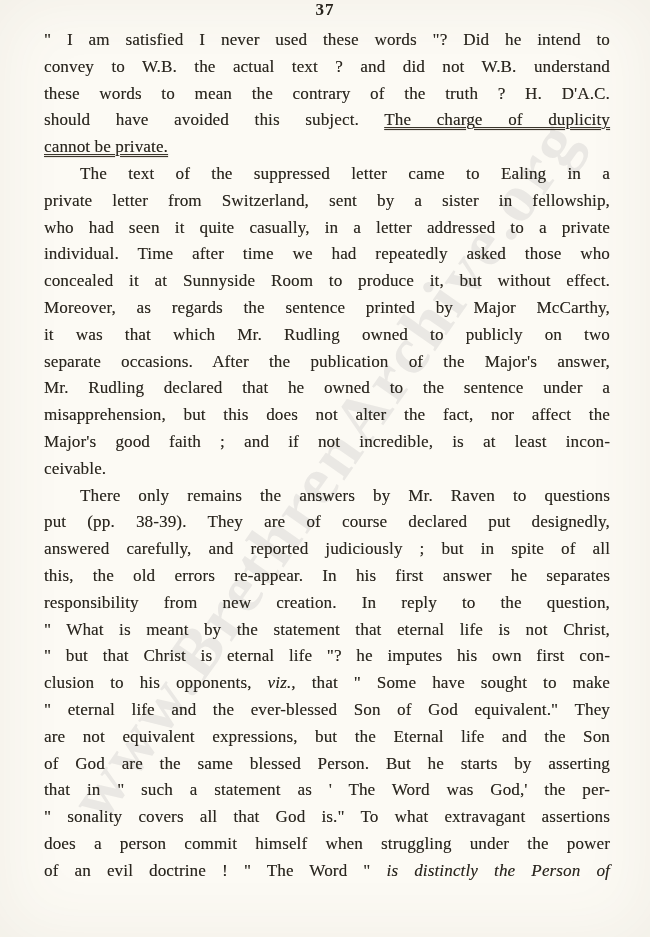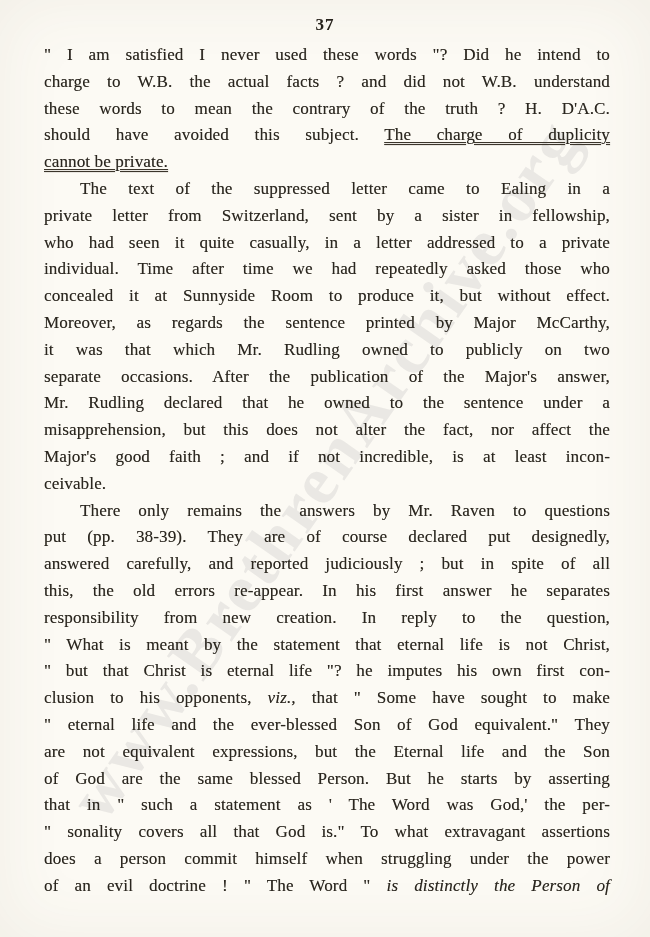--- a/index.html
+++ b/index.html
@@ -19,21 +19,20 @@
     background: #fcfaf4;
     overflow: hidden;
     box-shadow: inset 0 0 70px rgba(95, 85, 60, 0.07);
     font-family: "Liberation Serif", serif;
     color: #2a261f;
   }
   .pagenum {
     text-align: center;
     font-weight: bold;
     font-size: 17px;
-    padding-top: 15px;
     letter-spacing: 1px;
     color: #27231c;
   }
   .text {
     position: relative;
     z-index: 2;
     padding: 7px 40px 0 44px;
     font-size: 17px;
     line-height: 26.8px;
     letter-spacing: 0.15px;
@@ -80,21 +79,21 @@
   }
 </style>
 </head>
 <body>
 
 <div class="page">
   <div class="watermark">www.BrethrenArchive.org</div>
   <div class="pagenum">37</div>
   <div class="text">
       <div class="line"><span>" I am satisfied I never used these words "? </span><span class="u1">Did he intend to</span></div>
-      <div class="line"><span class="u1">charge to W.B. the actual facts ?</span><span> and did not W.B. understand</span></div>
+      <div class="line"><span class="u1">convey to W.B. the actual text ?</span><span> and did not W.B. understand</span></div>
       <div class="line"><span>these words to mean the contrary of the truth ? H. D'A.C.</span></div>
       <div class="line"><span>should have avoided this subject. </span><span class="u2">The charge of duplicity</span></div>
       <div class="line end"><span class="u2">cannot be private.</span></div>
       <div class="line ind"><span>The text of the suppressed letter came to Ealing in a</span></div>
       <div class="line"><span>private letter from Switzerland, sent by a sister in fellowship,</span></div>
       <div class="line"><span>who had seen it quite casually, in a letter addressed to a private</span></div>
       <div class="line"><span>individual. Time after time we had repeatedly asked those who</span></div>
       <div class="line"><span>concealed it at Sunnyside Room to produce it, but without effect.</span></div>
       <div class="line"><span>Moreover, as regards the sentence printed by Major McCarthy,</span></div>
       <div class="line"><span>it was that which Mr. Rudling owned to publicly on two</span></div>

